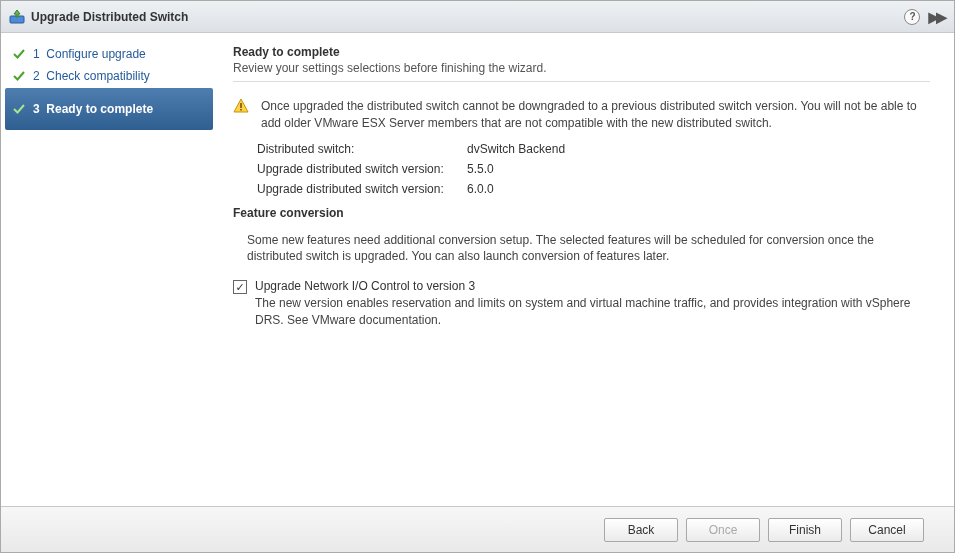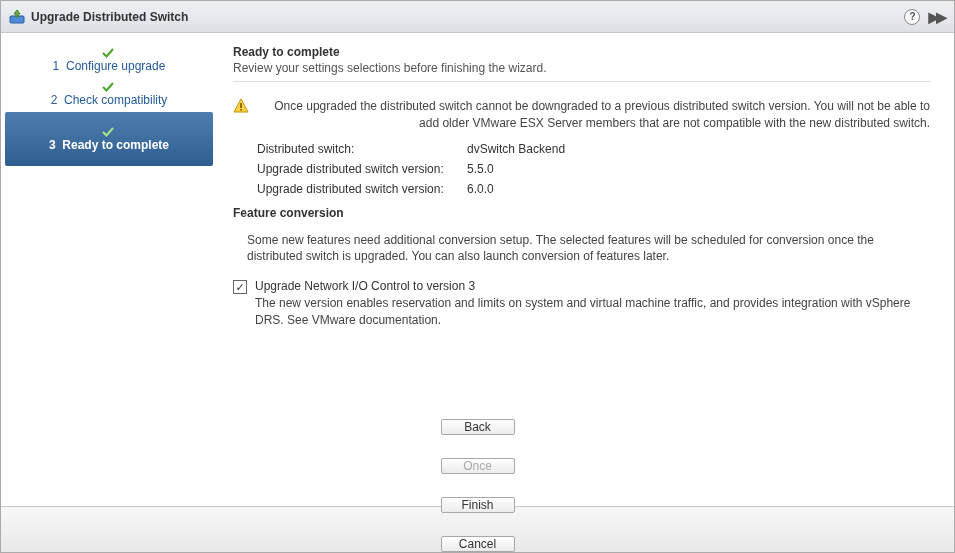--- a/index.html
+++ b/index.html
@@ -47,26 +47,25 @@
     overflow: hidden;
   }
   .sidebar {
     width: 216px;
     background: #fff;
     padding: 10px 0 0 0;
   }
   .step {
     display: flex;
     align-items: center;
-    gap: 0;
+    gap: 6px;
     padding: 4px 12px;
     color: #255b9a;
     cursor: pointer;
     font-size: 12px;
-    flex-direction: column;
   }
   .step .check {
     width: 14px; text-align: center;
   }
   .step .check svg { display:block; }
   .step-label { white-space: nowrap; }
   .step.active {
     background: #3b5f8a;
     background: linear-gradient(to bottom,#4e7db0 0%, #2f5e91 100%);
     color: #fff;
@@ -92,23 +91,22 @@
   .content .subtitle {
     color: #555;
     margin-bottom: 6px;
   }
   .divider {
     border-top: 1px solid #ddd;
     margin: 6px 0 16px 0;
   }
   .warning-row {
     display: flex;
-    gap: 4px;
+    gap: 12px;
     margin-bottom: 10px;
-    text-align: right;
   }
   .warning-icon {
     flex-shrink: 0;
     width: 16px; height: 16px;
     display:inline-flex;align-items:center;justify-content:center;
   }
   .warning-text { color: #444; line-height: 1.4; }
   .info-table { margin: 4px 0 3px 24px; }
   .info-row { display: flex; margin-bottom: 6px; }
   .info-label { width: 210px; color: #333; }
@@ -144,22 +142,21 @@
 
   
   .footer {
     height: 46px;
     border-top: 1px solid #c8c8c8;
     background: linear-gradient(to bottom,#f7f7f7,#e9e9e9);
     display:flex;
     align-items:center;
     justify-content:flex-end;
     padding: 0 30px;
-    gap: 23px;
-    flex-direction: column;
+    gap: 8px;
   }
   .btn {
     min-width: 74px;
     height: 24px;
     padding: 0 14px;
     border: 1px solid #a8a8a8;
     border-radius: 2px;
     background: linear-gradient(to bottom,#ffffff,#ebebeb);
     color:#333;
     font-size:12px;

